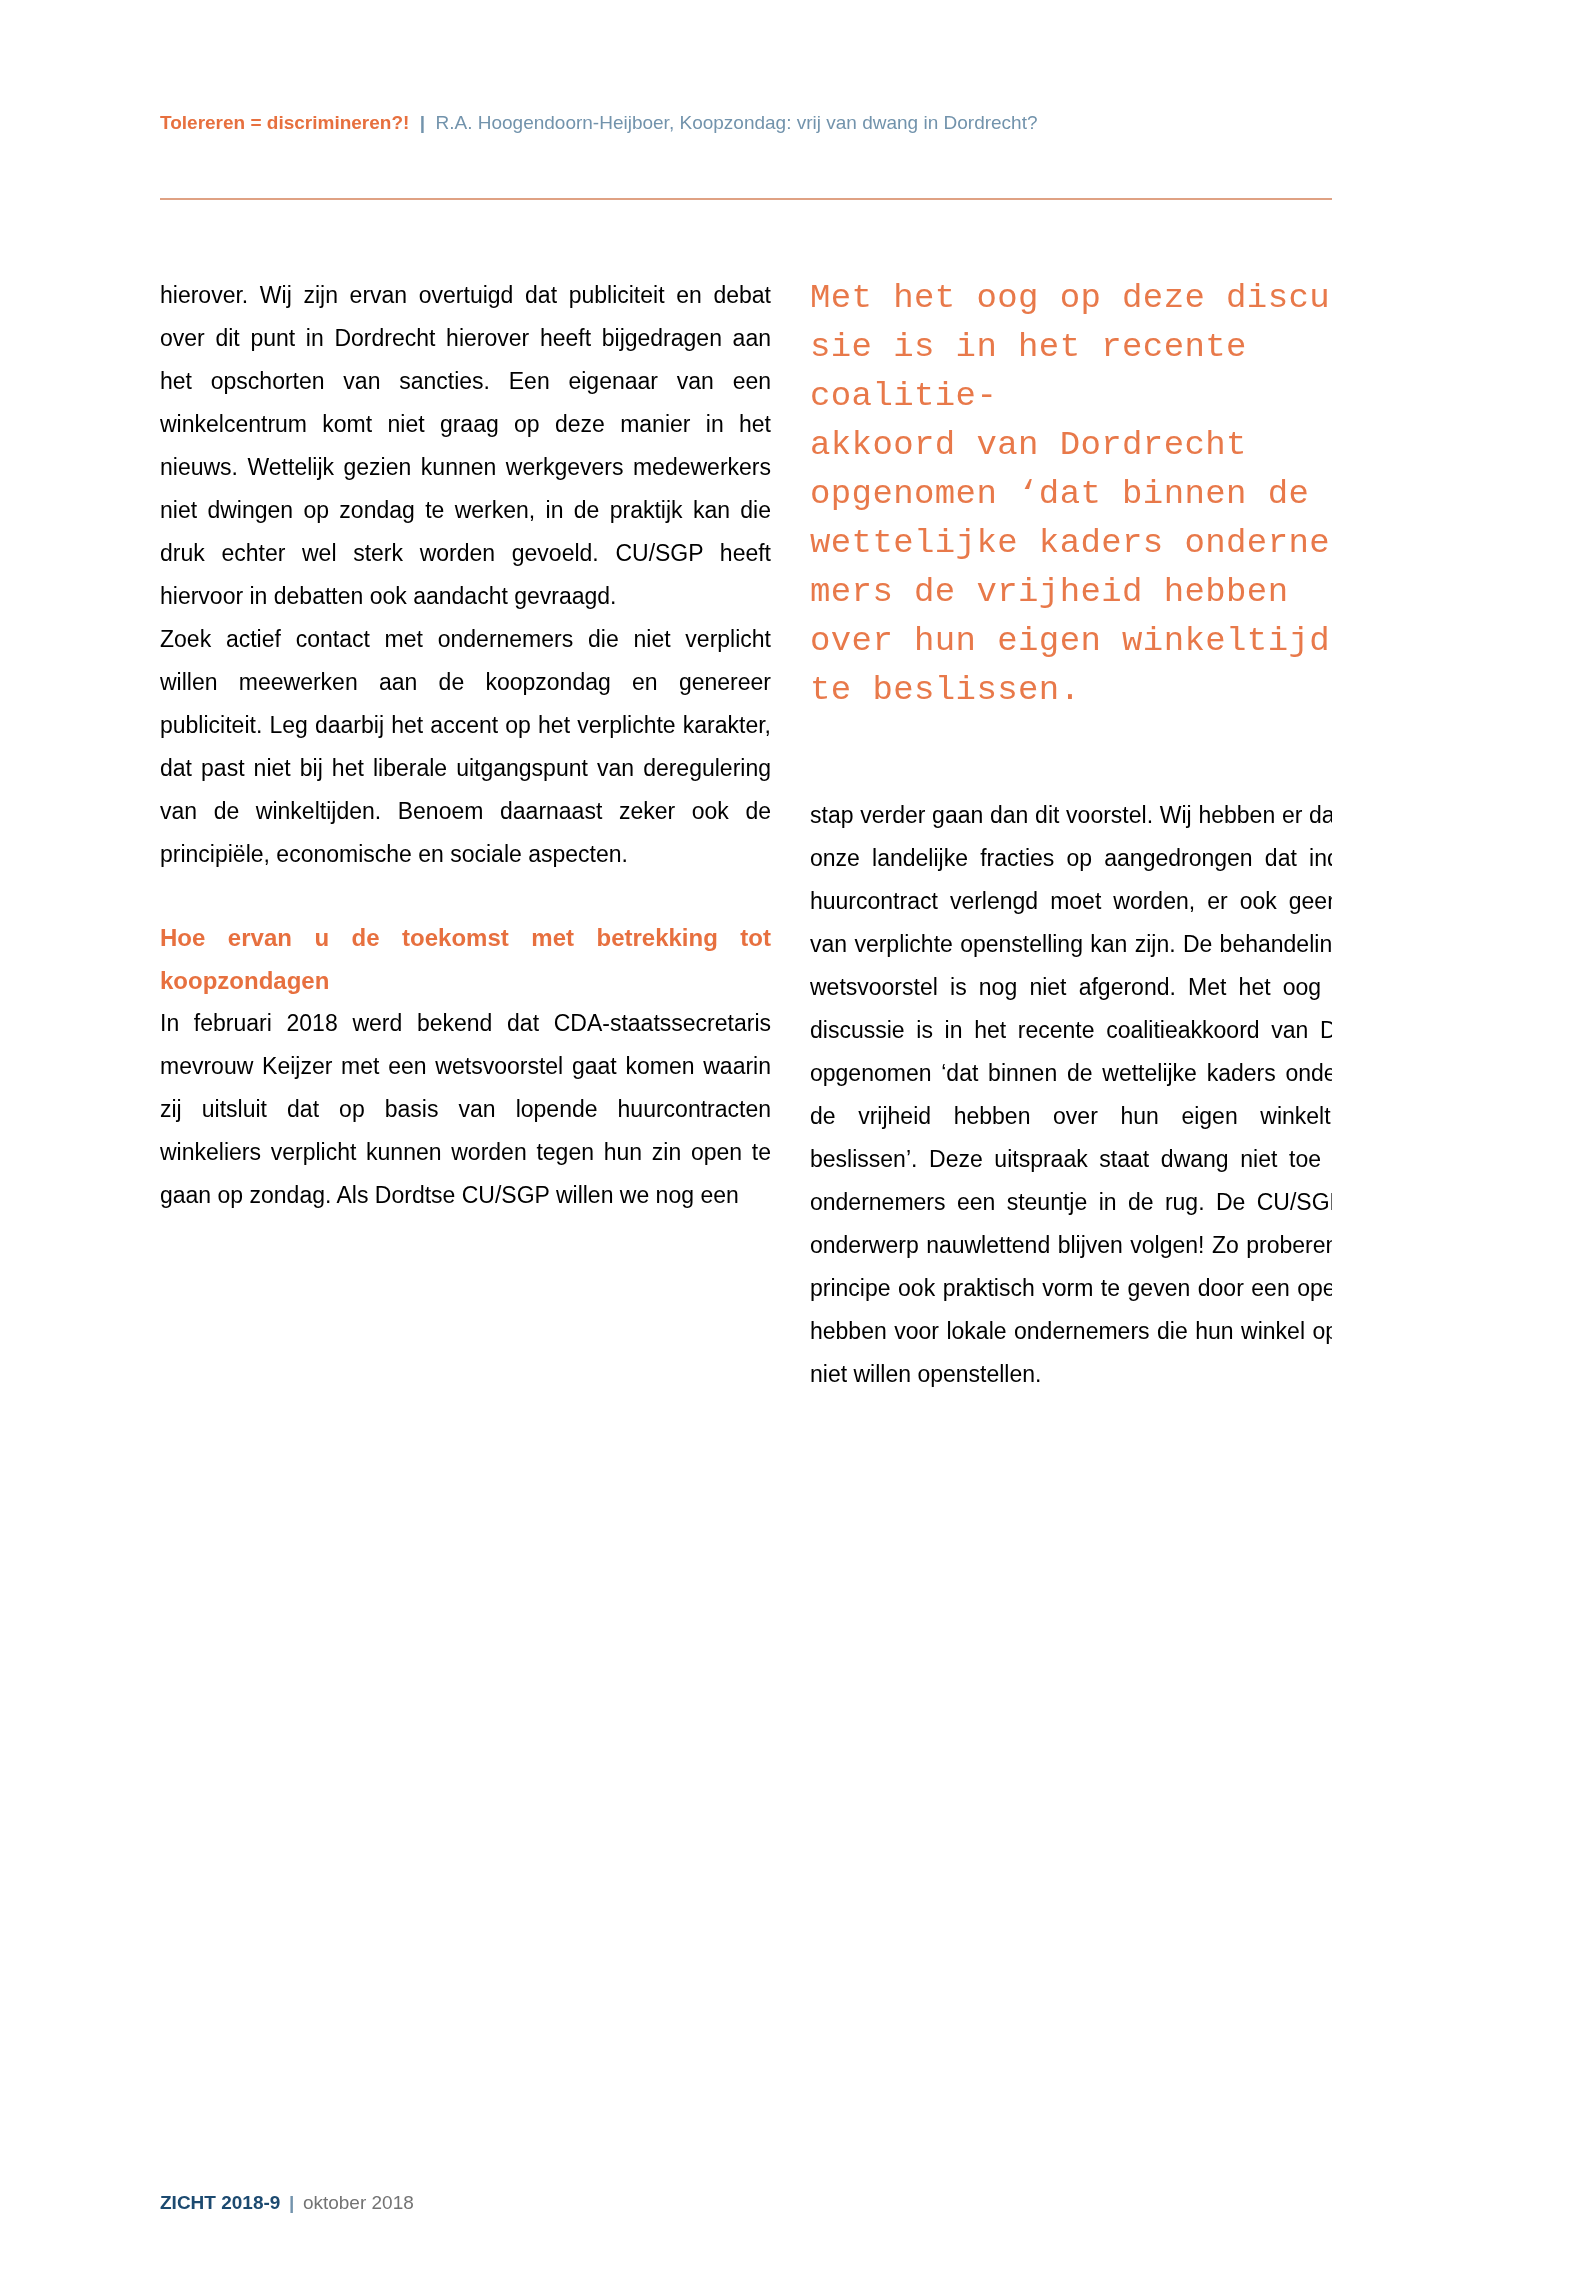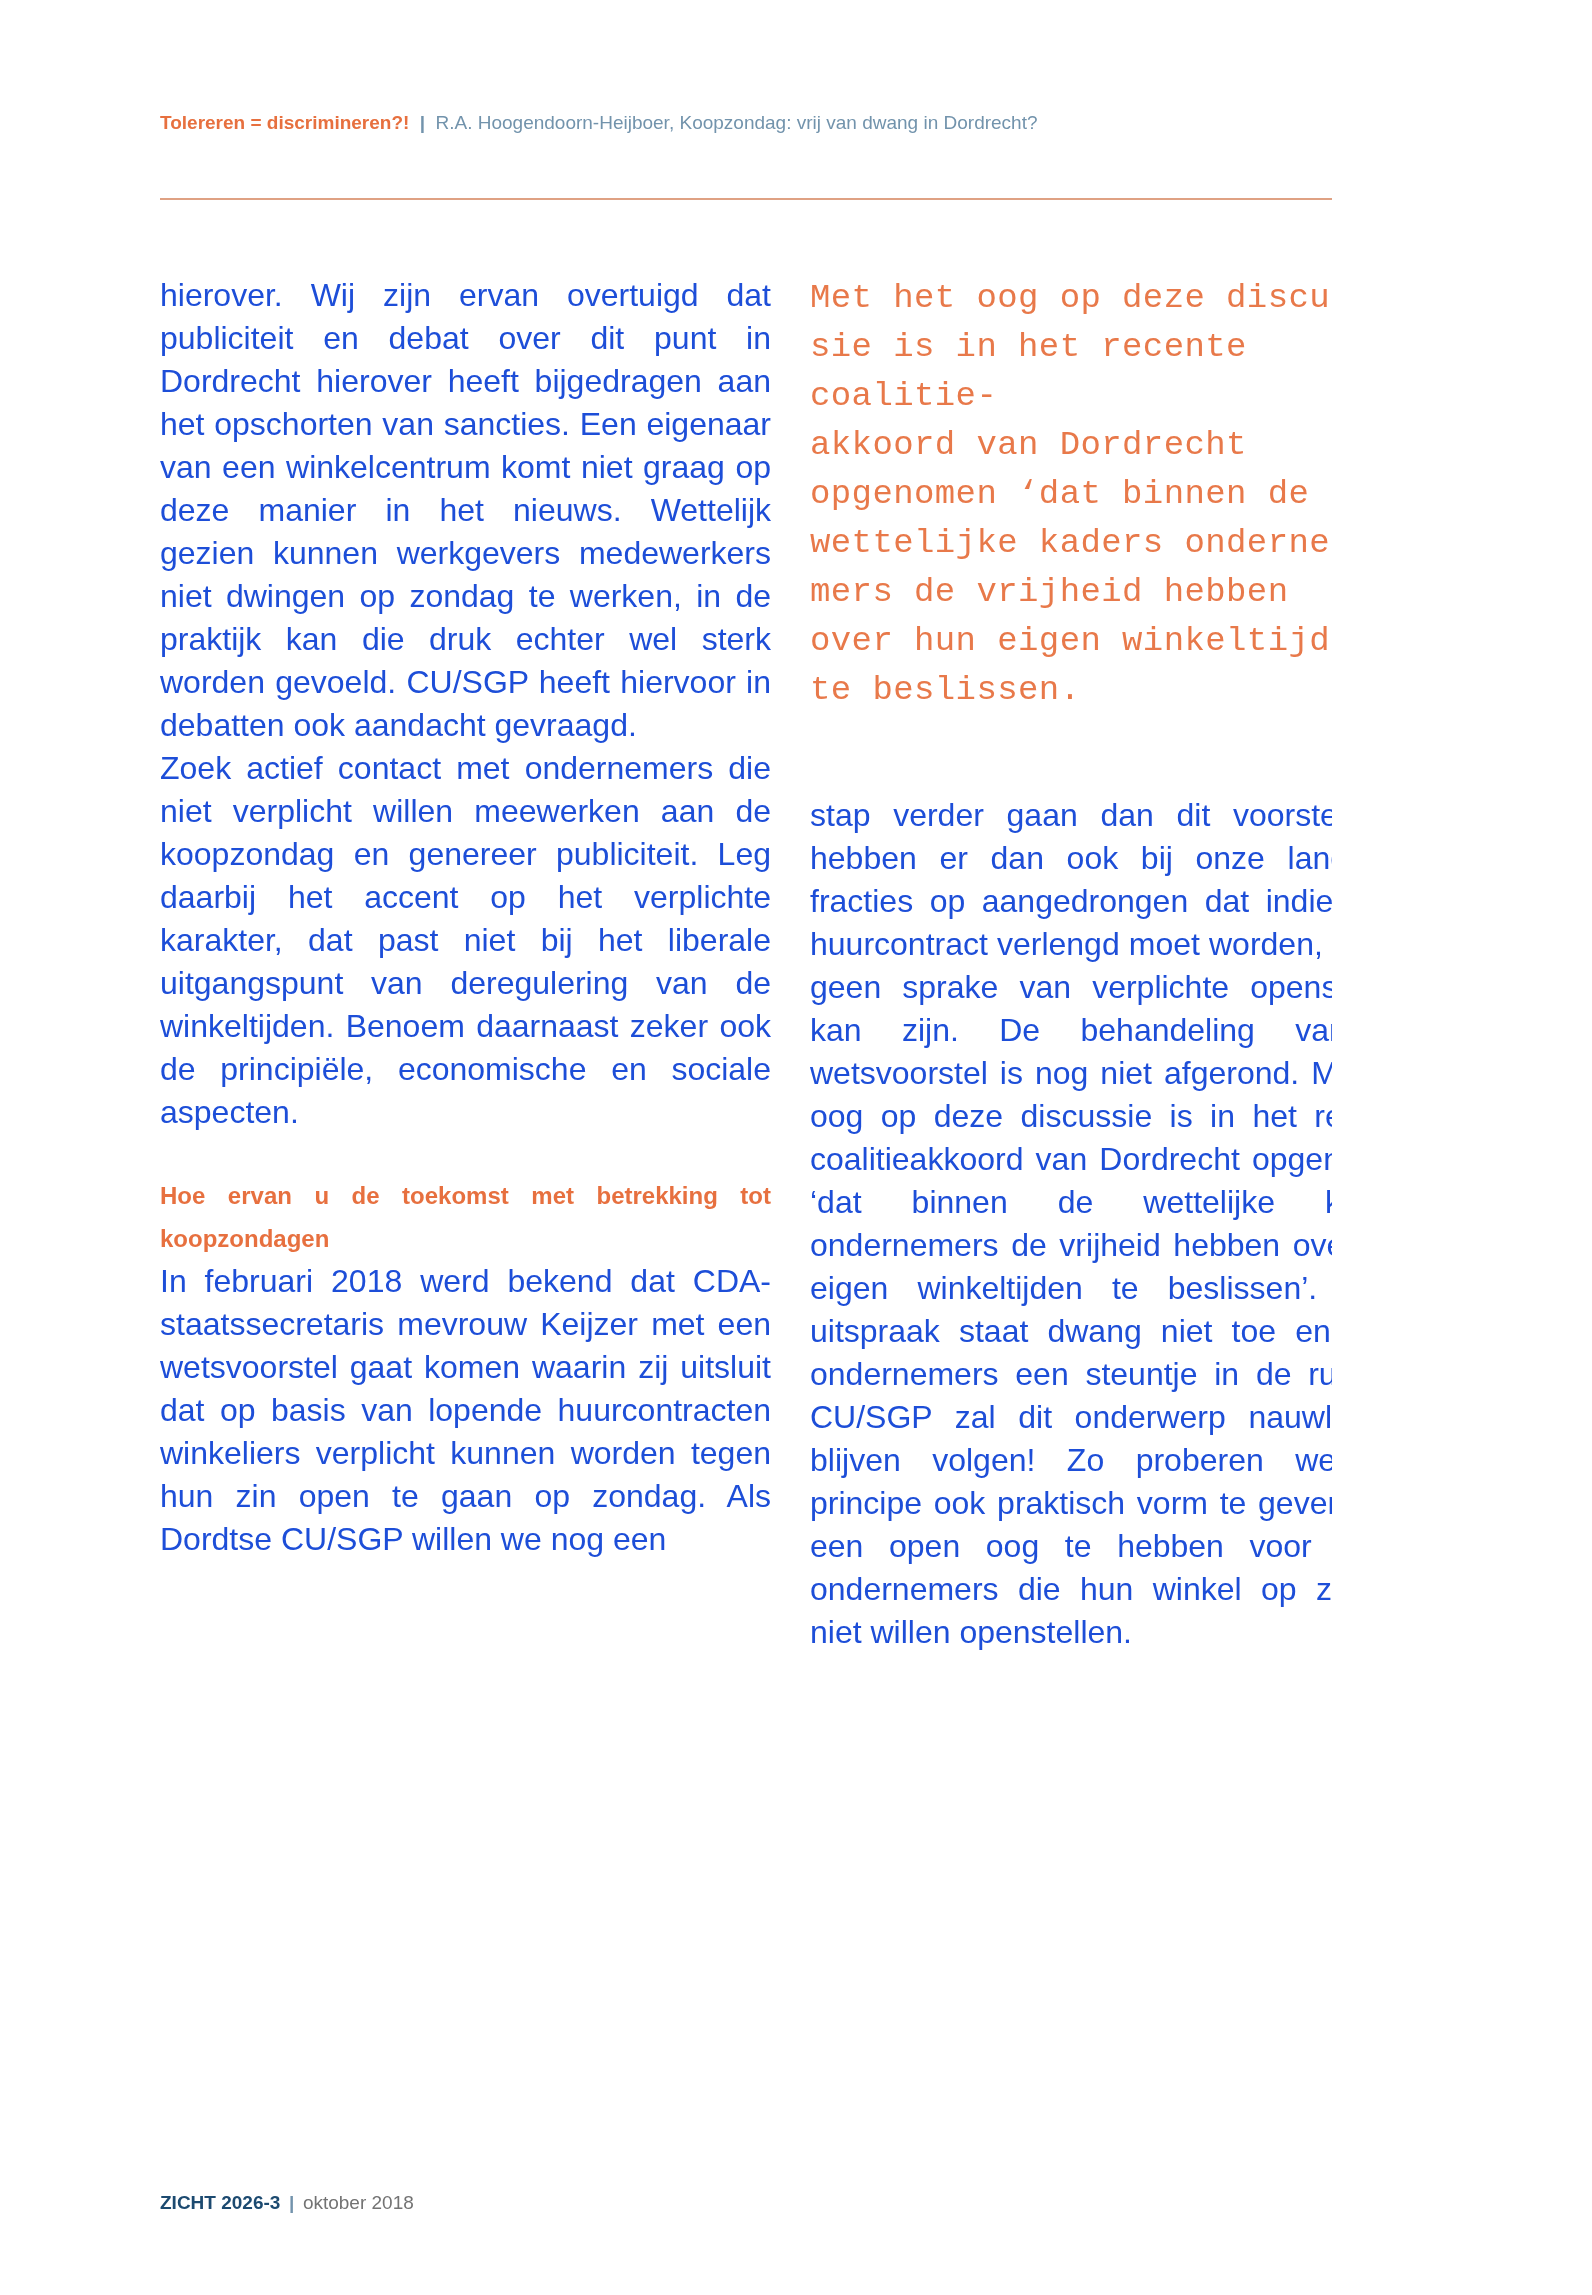--- a/index.html
+++ b/index.html
@@ -58,23 +58,23 @@
   .col {
     position: absolute;
     top: 274px;
     width: 611px;
   }
   .col-left  { left: 160px; }
   .col-right { left: 810px; }
 
   .body-text {
     margin: 0;
-    font-size: 32px;
+    font-size: 23px;
     line-height: 43px;
-    color: #1d4ed8;
+    color: #000000;
     text-align: justify;
   }
   .heading {
     margin: 40px 0 0 0;
     font-size: 24px;
     line-height: 43px;
     font-weight: bold;
     color: #e7703f;
     text-align: justify;
   }
@@ -139,17 +139,17 @@
 akkoord van Dordrecht
 opgenomen ‘dat binnen de
 wettelijke kaders onderne-
 mers de vrijheid hebben
 over hun eigen winkeltijden
 te beslissen.</div>
     <p class="body-text right-body">stap verder gaan dan dit voorstel. Wij hebben er dan ook bij onze landelijke fracties op aangedrongen dat indien een huurcontract verlengd moet worden, er ook geen sprake van verplichte openstelling kan zijn. De behandeling van dit wetsvoorstel is nog niet afgerond. Met het oog op deze discussie is in het recente coalitieakkoord van Dordrecht opgenomen ‘dat binnen de wettelijke kaders ondernemers de vrijheid hebben over hun eigen winkeltijden te beslissen’. Deze uitspraak staat dwang niet toe en geeft ondernemers een steuntje in de rug. De CU/SGP zal dit onderwerp nauwlettend blijven volgen! Zo proberen we een principe ook praktisch vorm te geven door een open oog te hebben voor lokale ondernemers die hun winkel op zondag niet willen openstellen.</p>
   </div>
 
   <div class="footer">
-    <span class="footer-brand">ZICHT 2026-3</span><span class="footer-sep">|</span><span class="footer-issue">oktober 2018</span>
+    <span class="footer-brand">ZICHT 2018-9</span><span class="footer-sep">|</span><span class="footer-issue">oktober 2018</span>
   </div>
 
 </div>
 
 
 </body></html>

